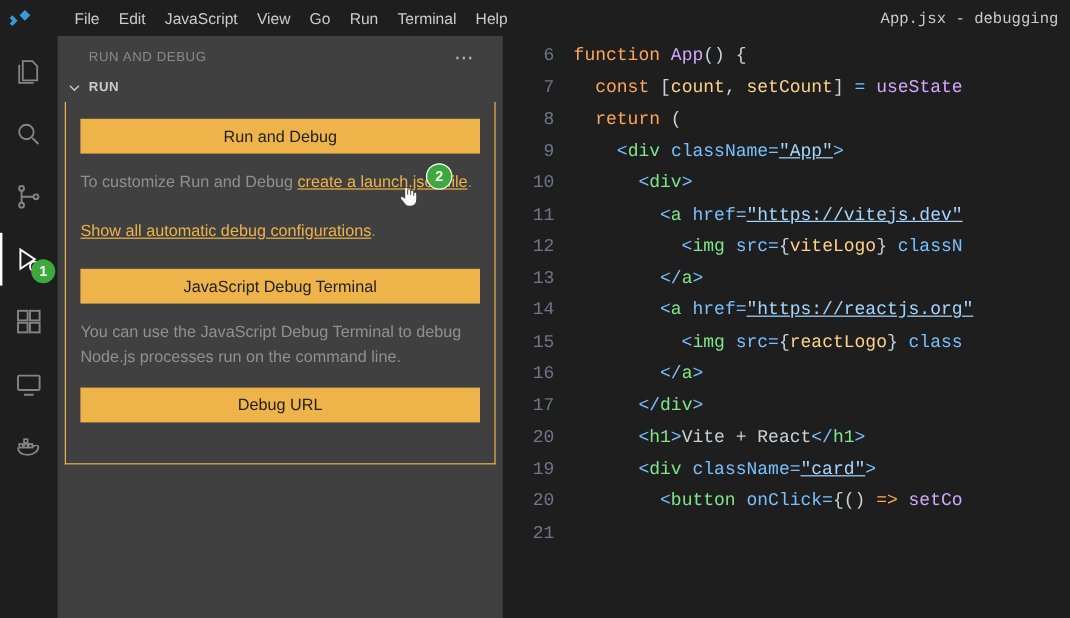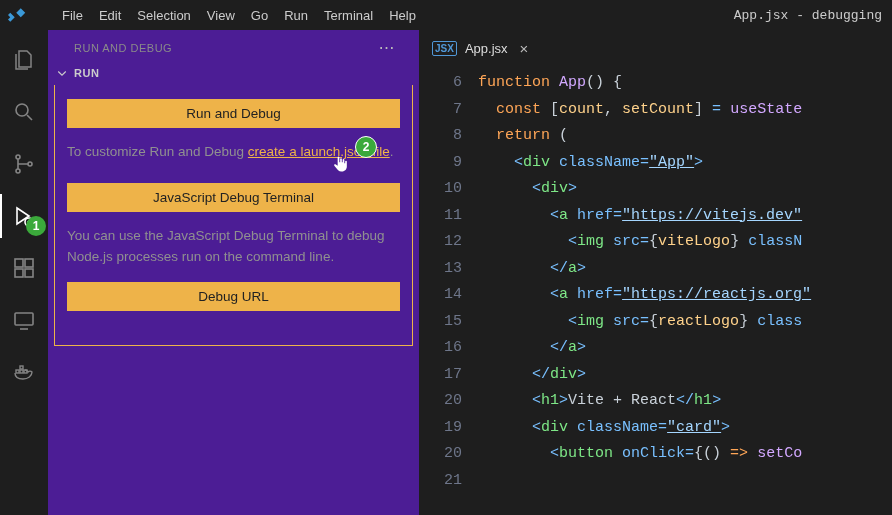--- a/index.html
+++ b/index.html
@@ -18,21 +18,21 @@
 
   
   .activitybar { width: 48px; background: #1e1e1e; display: flex; flex-direction: column; align-items: center; padding-top: 8px; gap: 8px; }
   .act-item { width: 48px; height: 44px; display: flex; align-items: center; justify-content: center; color: #848484; position: relative; }
   .act-item.active { color: #fff; }
   .act-item.active::before { content: ""; position: absolute; left: 0; top: 0; bottom: 0; width: 2px; background: #fff; }
   .icon { width: 24px; height: 24px; }
   .badge-num { position: absolute; right: 2px; bottom: 2px; width: 20px; height: 20px; border-radius: 50%; background: #3ba93b; color: #fff; display: flex; align-items: center; justify-content: center; font-size: 12px; font-weight: 600; }
 
   
-  .sidepanel { width: 372px; background: #4c1d95; border-right: 1px solid #1e1e1e; display: flex; flex-direction: column; }
+  .sidepanel { width: 372px; background: #404040; border-right: 1px solid #1e1e1e; display: flex; flex-direction: column; }
   .sp-header { display: flex; align-items: center; height: 35px; padding: 0 20px 0 26px; color: #8a8a8a; font-size: 11px; letter-spacing: 0.5px; }
   .sp-header-title { flex: 1; }
   .ellipsis { color: #bbb; cursor: pointer; padding: 0 4px; font-size: 16px; }
   .section-hdr { display: flex; align-items: center; gap: 6px; padding: 2px 8px; color: #ccc; font-size: 11px; font-weight: 700; letter-spacing: 0.5px; cursor: pointer; }
   .chevron { width: 12px; height: 12px; flex: 0 0 auto; }
 
   .run-box { border: 1px solid #eeb349; margin: 4px 6px 6px 6px; padding: 14px 12px 34px 12px; display: flex; flex-direction: column; border-top: none; }
   .btn { background: #eeb349; color: #222; text-align: center; padding: 7px 0; font-size: 13.5px; cursor: pointer; width: 100%; }
   .help-text { color: #909090; font-size: 13.5px; margin: 14px 0 2px 0; line-height: 1.55; }
   .link { color: #eeb349; text-decoration: underline; cursor: pointer; }
@@ -69,21 +69,21 @@
 <div class="root">
   <div class="titlebar">
     <div class="logo">
       <svg viewBox="0 0 24 24" width="18" height="18">
           <path fill="#3b99d8" d="M17 3l6 6-6 6-6-6 6-6zM3 9l6 6-6 6-3-3 3-3-3-3 3-3z"></path>
         </svg>
     </div>
     <div class="menu" id="menu-items">
         <span class="menu-item">File</span>
         <span class="menu-item">Edit</span>
-        <span class="menu-item">Selection</span>
+        <span class="menu-item">JavaScript</span>
         <span class="menu-item">View</span>
         <span class="menu-item">Go</span>
         <span class="menu-item">Run</span>
         <span class="menu-item">Terminal</span>
         <span class="menu-item">Help</span>
       </div>
     <div class="titlebar-center">App.jsx - debugging</div>
   </div>
 
   <div class="main">
@@ -156,37 +156,33 @@
         <div class="btn">Run and Debug</div>
 
         <div class="help-text relwrap">
           <span>To customize Run and Debug </span><span class="link">create a launch.json file</span><span>.</span>
           <svg class="cursor-hand" style="left:264px; top:12px;" viewBox="0 0 24 24" fill="#fff">
               <path d="M9 3c.6 0 1 .4 1 1v6h1V6c0-.6.4-1 1-1s1 .4 1 1v4h1V7c0-.6.4-1 1-1s1 .4 1 1v4h1V9c0-.6.4-1 1-1s1 .4 1 1v6c0 3-2 6-6 6h-1c-2 0-3-1-4-2l-4-5c-.4-.5-.3-1.2.2-1.6.5-.4 1.2-.3 1.6.2L8 14V4c0-.6.4-1 1-1z"></path>
             </svg>
           <div class="ann" style="left:288px; top:-6px;">2</div>
         </div>
 
+        <div class="help-text" style="margin-top:18px;">
+          <span class="link">Show all automatic debug configurations</span><span>.</span>
+        </div>
 
         <div class="btn" style="margin-top:18px;">JavaScript Debug Terminal</div>
 
         <div class="help-text">You can use the JavaScript Debug Terminal to debug Node.js processes run on the command line.</div>
 
         <div class="btn" style="margin-top:12px;">Debug URL</div>
       </div>
     </div>
 
     <div class="editor">
-      <div class="tabbar">
-        <div class="tab active">
-          <span class="tab-jsx-icon">JSX</span>
-          <span>App.jsx</span>
-          <span class="tab-close">×</span>
-        </div>
-      </div>
       <div class="code">
         <div class="gutter" id="gutter">
             <div>6</div>
             <div>7</div>
             <div>8</div>
             <div>9</div>
             <div>10</div>
             <div>11</div>
             <div>12</div>
             <div>13</div>

